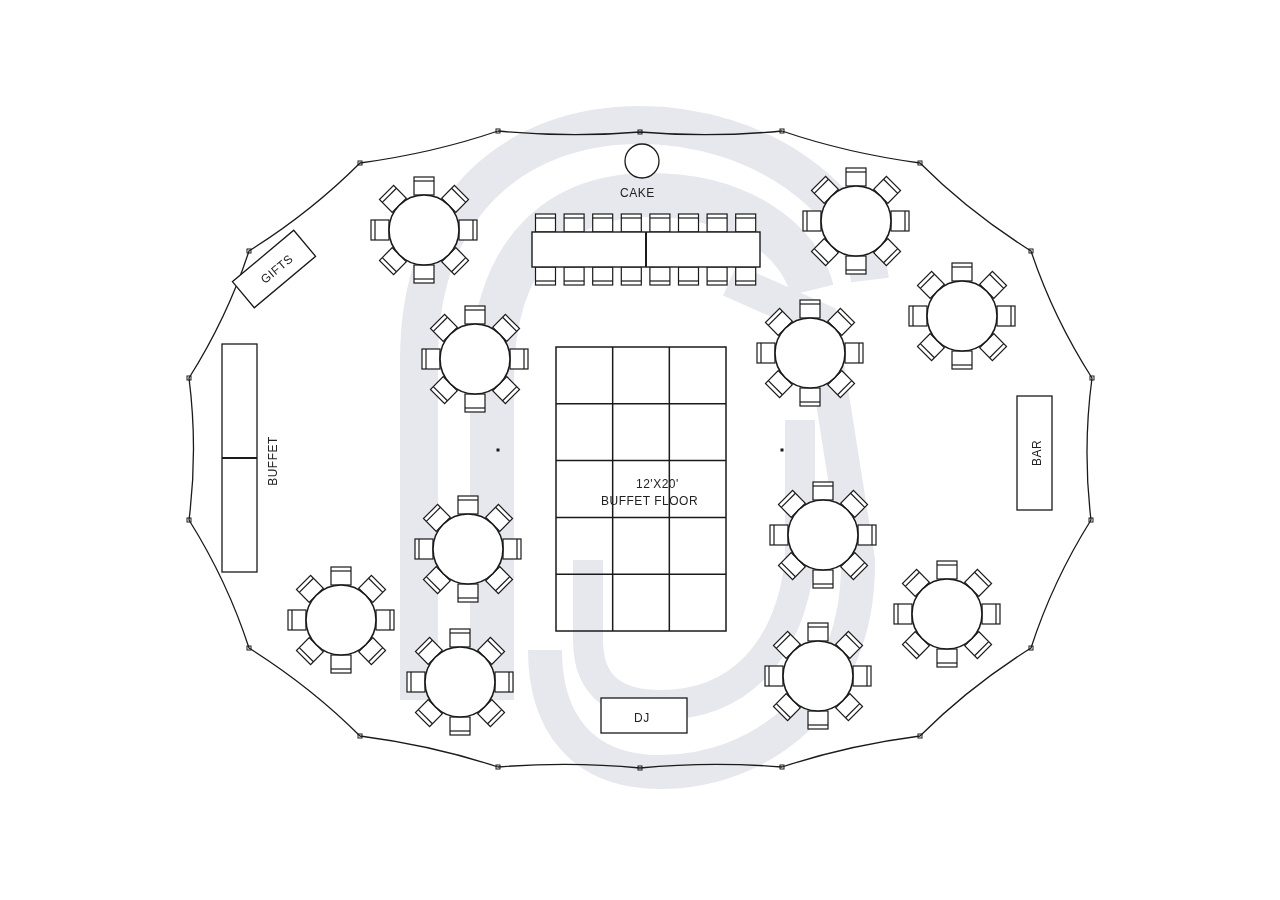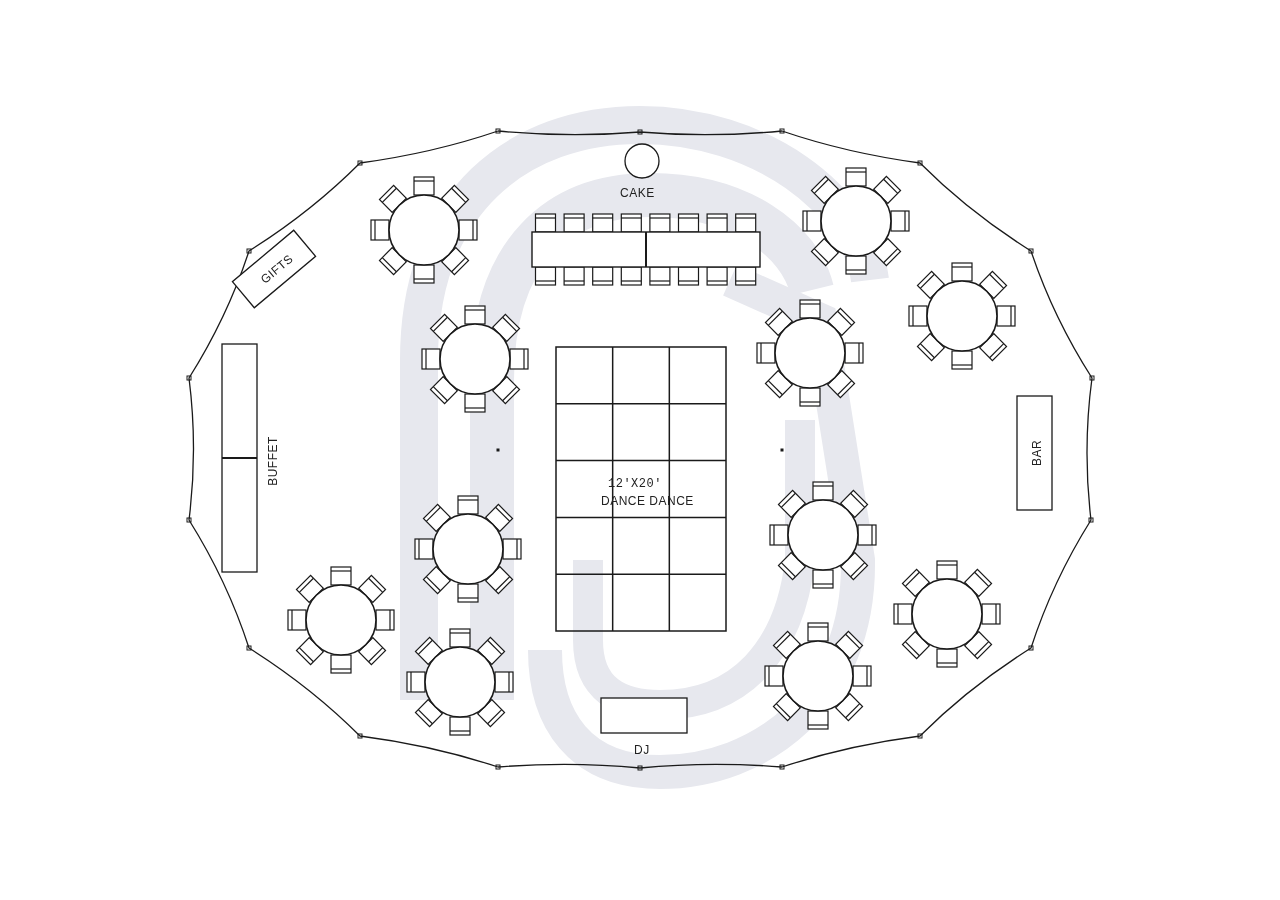--- a/index.html
+++ b/index.html
@@ -510,15 +510,15 @@
         <line x1="556" y1="517.4" x2="726" y2="517.4" stroke="#1a1a1a" stroke-width="1.5"></line>
         <line x1="556" y1="574.2" x2="726" y2="574.2" stroke="#1a1a1a" stroke-width="1.5"></line>
       </g>
     </g>
 </svg>
 
 <div class="lbl" style="left:620px;top:187px;text-align:right;">CAKE</div>
 <div class="lbl" style="left:258px;top:263px;transform:rotate(-40deg);transform-origin:center;">GIFTS</div>
 <div class="lbl" style="left:248px;top:455px;transform:rotate(-90deg);transform-origin:center;">BUFFET</div>
 <div class="lbl" style="left:1024px;top:447px;transform:rotate(-90deg);transform-origin:center;">BAR</div>
-<div class="lbl" style="left:634px;top:744px;text-align:center;">DJ</div>
-<div class="lbl" style="left:608px;top:478px;font-family:Liberation Mono, monospace;">12'X20'</div>
-<div class="lbl" style="left:601px;top:495px;">DANCE DANCE</div>
+<div class="lbl" style="left:634px;top:712px;text-align:center;">DJ</div>
+<div class="lbl" style="left:636px;top:478px;">12'X20'</div>
+<div class="lbl" style="left:601px;top:495px;">BUFFET FLOOR</div>
 
 </body></html>

